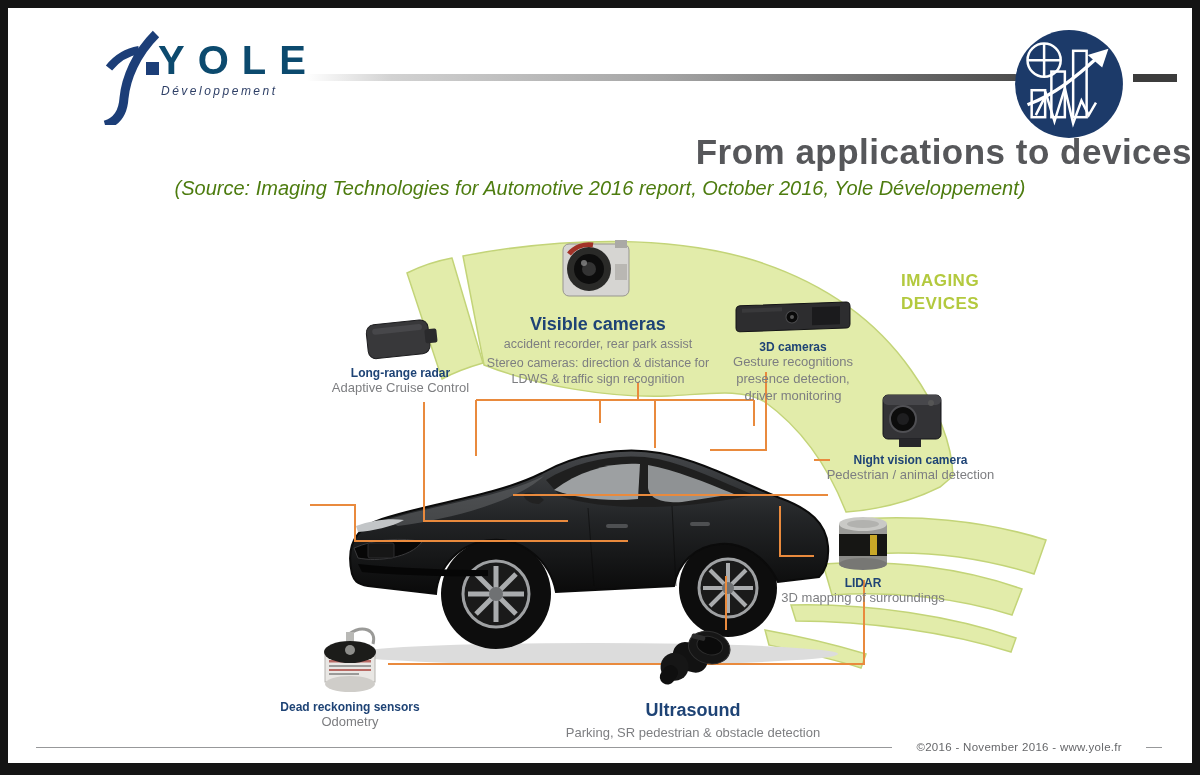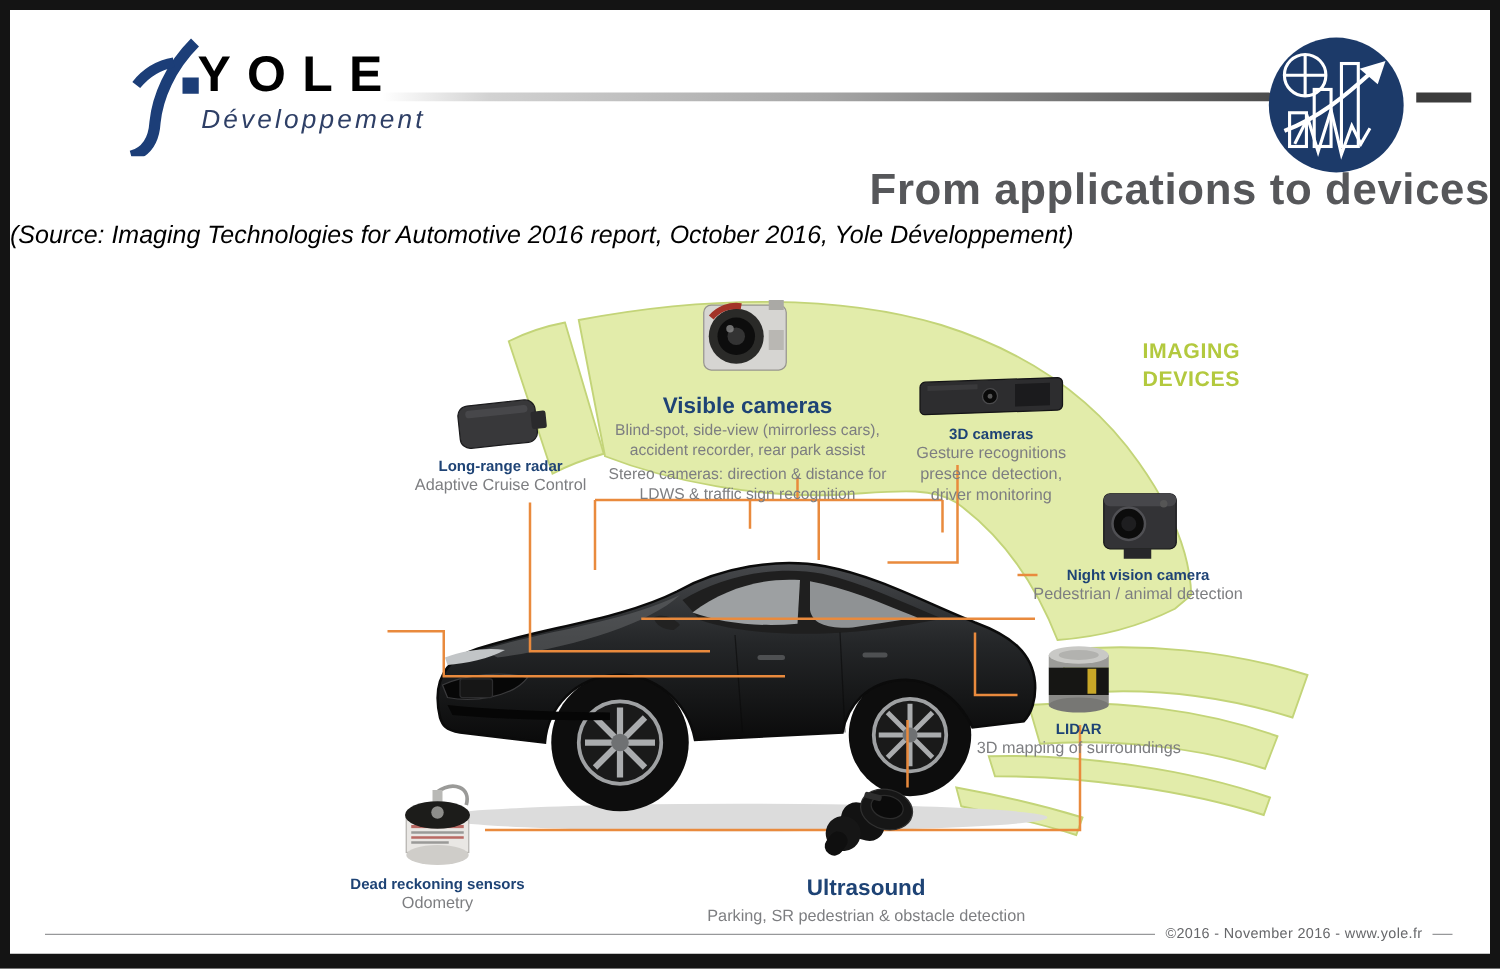--- a/index.html
+++ b/index.html
@@ -3,45 +3,45 @@
 <meta charset="utf-8">
 <style>
   html,body{margin:0;padding:0;background:#e9e9e9;}
   .page{position:relative;width:1200px;height:775px;background:#ffffff;
         border:8px solid #141414;border-bottom-width:12px;box-sizing:border-box;
         overflow:hidden;font-family:"Liberation Sans",sans-serif;}
   .abs{position:absolute;}
 
   
   .logo-mark{left:88px;top:22px;width:70px;height:95px;}
-  .brand{left:150px;top:30px;font-size:40px;font-weight:700;color:#000000;letter-spacing:13px;}
-  .tagline{left:153px;top:76px;font-size:21px;font-style:italic;color:#2e3f66;letter-spacing:2.5px;}
+  .brand{left:150px;top:30px;font-size:40px;font-weight:700;color:#0c4a6e;letter-spacing:13px;}
+  .tagline{left:153px;top:76px;font-size:12px;font-style:italic;color:#2e3f66;letter-spacing:2.5px;}
   .grad-line{left:298px;top:66px;width:712px;height:7px;border-radius:3px;
              background:linear-gradient(to right,rgba(220,220,220,0),#d2d2d2 12%,#a5a5a5 50%,#4c4c4c 100%);}
   .right-dash{left:1125px;top:66px;width:44px;height:8px;background:#3c3c3c;}
   .circle-icon{left:1005px;top:20px;width:112px;height:112px;}
 
   .title{left:0;right:0;top:124px;text-align:right;font-size:35px;font-weight:700;color:#56575a;letter-spacing:.5px;}
-  .subtitle{left:0;right:0;top:169px;text-align:left;font-size:20px;font-style:italic;color:#000000;}
+  .subtitle{left:0;right:0;top:169px;text-align:center;font-size:20px;font-style:italic;color:#4d7c0f;}
 
   
   .arc-svg{left:0;top:0;width:1200px;height:775px;z-index:1;}
   .car{left:330px;top:388px;width:500px;height:275px;z-index:3;}
   .connectors{left:0;top:0;width:1200px;height:775px;z-index:4;pointer-events:none;}
   .dev{z-index:5;text-align:center;}
   .photo{display:flex;justify-content:center;margin-bottom:4px;}
   .dev-label{font-size:12px;font-weight:700;color:#1e4375;line-height:1.2;}
   .dev-desc{font-size:13px;color:#7d7e81;line-height:1.3;}
   .dev-desc.small{font-size:12.5px;}
   .gap{margin-top:3px;text-align:center;}
   .imaging-label{left:893px;top:262px;width:112px;font-size:17px;font-weight:700;
-                 color:#b3c93e;line-height:1.35;letter-spacing:.5px;z-index:5;margin-left:13px;}
+                 color:#b3c93e;line-height:1.35;letter-spacing:.5px;z-index:5;}
 
   
-  .footer{left:28px;right:30px;top:733px;display:flex;align-items:center;gap:8px;z-index:6;}
+  .footer{left:28px;right:30px;top:733px;display:flex;align-items:center;gap:24px;z-index:6;}
   .footer .rule{flex:1;height:1px;background:#97989a;}
   .footer .rule-end{width:16px;height:1px;background:#97989a;}
   .footer .ftext{font-size:11.5px;color:#66676a;letter-spacing:.3px;white-space:nowrap;}
 </style>
 </head>
 <body>
 
 <div class="page">
 
   <svg class="abs logo-mark" viewBox="0 0 70 95">
@@ -149,21 +149,20 @@
         <rect x="56" y="2" width="12" height="8" fill="#aaa9a5"></rect>
         <rect x="56" y="26" width="12" height="16" fill="#b9b7b3"></rect>
         <circle cx="30" cy="31" r="22" fill="#2a2a28"></circle>
         <circle cx="30" cy="31" r="15" fill="#0d0d0d"></circle>
         <circle cx="30" cy="31" r="7" fill="#333333"></circle>
         <circle cx="25" cy="25" r="3" fill="#8a8a8a" opacity="0.8"></circle>
         <path d="M 10,16 A 26,26 0 0 1 34,7" stroke="#a33328" stroke-width="5" fill="none"></path>
       </svg>
     </div>
     <div class="dev-label" style="font-size:18px;margin-top:14px;">Visible cameras</div>
-    <div class="dev-desc small">Blind-spot, side-view (mirrorless cars),</div>
     <div class="dev-desc small">accident recorder, rear park assist</div>
     <div class="dev-desc small gap">Stereo cameras: direction &amp; distance for</div>
     <div class="dev-desc small">LDWS &amp; traffic sign recognition</div>
   </div>
 
   <div class="abs dev" style="left:700px;top:290px;width:170px;">
     <div class="photo">
       <svg width="118" height="38" viewBox="0 0 118 38">
         <g transform="skewY(-2)">
           <rect x="2" y="8" width="114" height="26" rx="4" fill="#2d2d2f" stroke="#141416"></rect>

